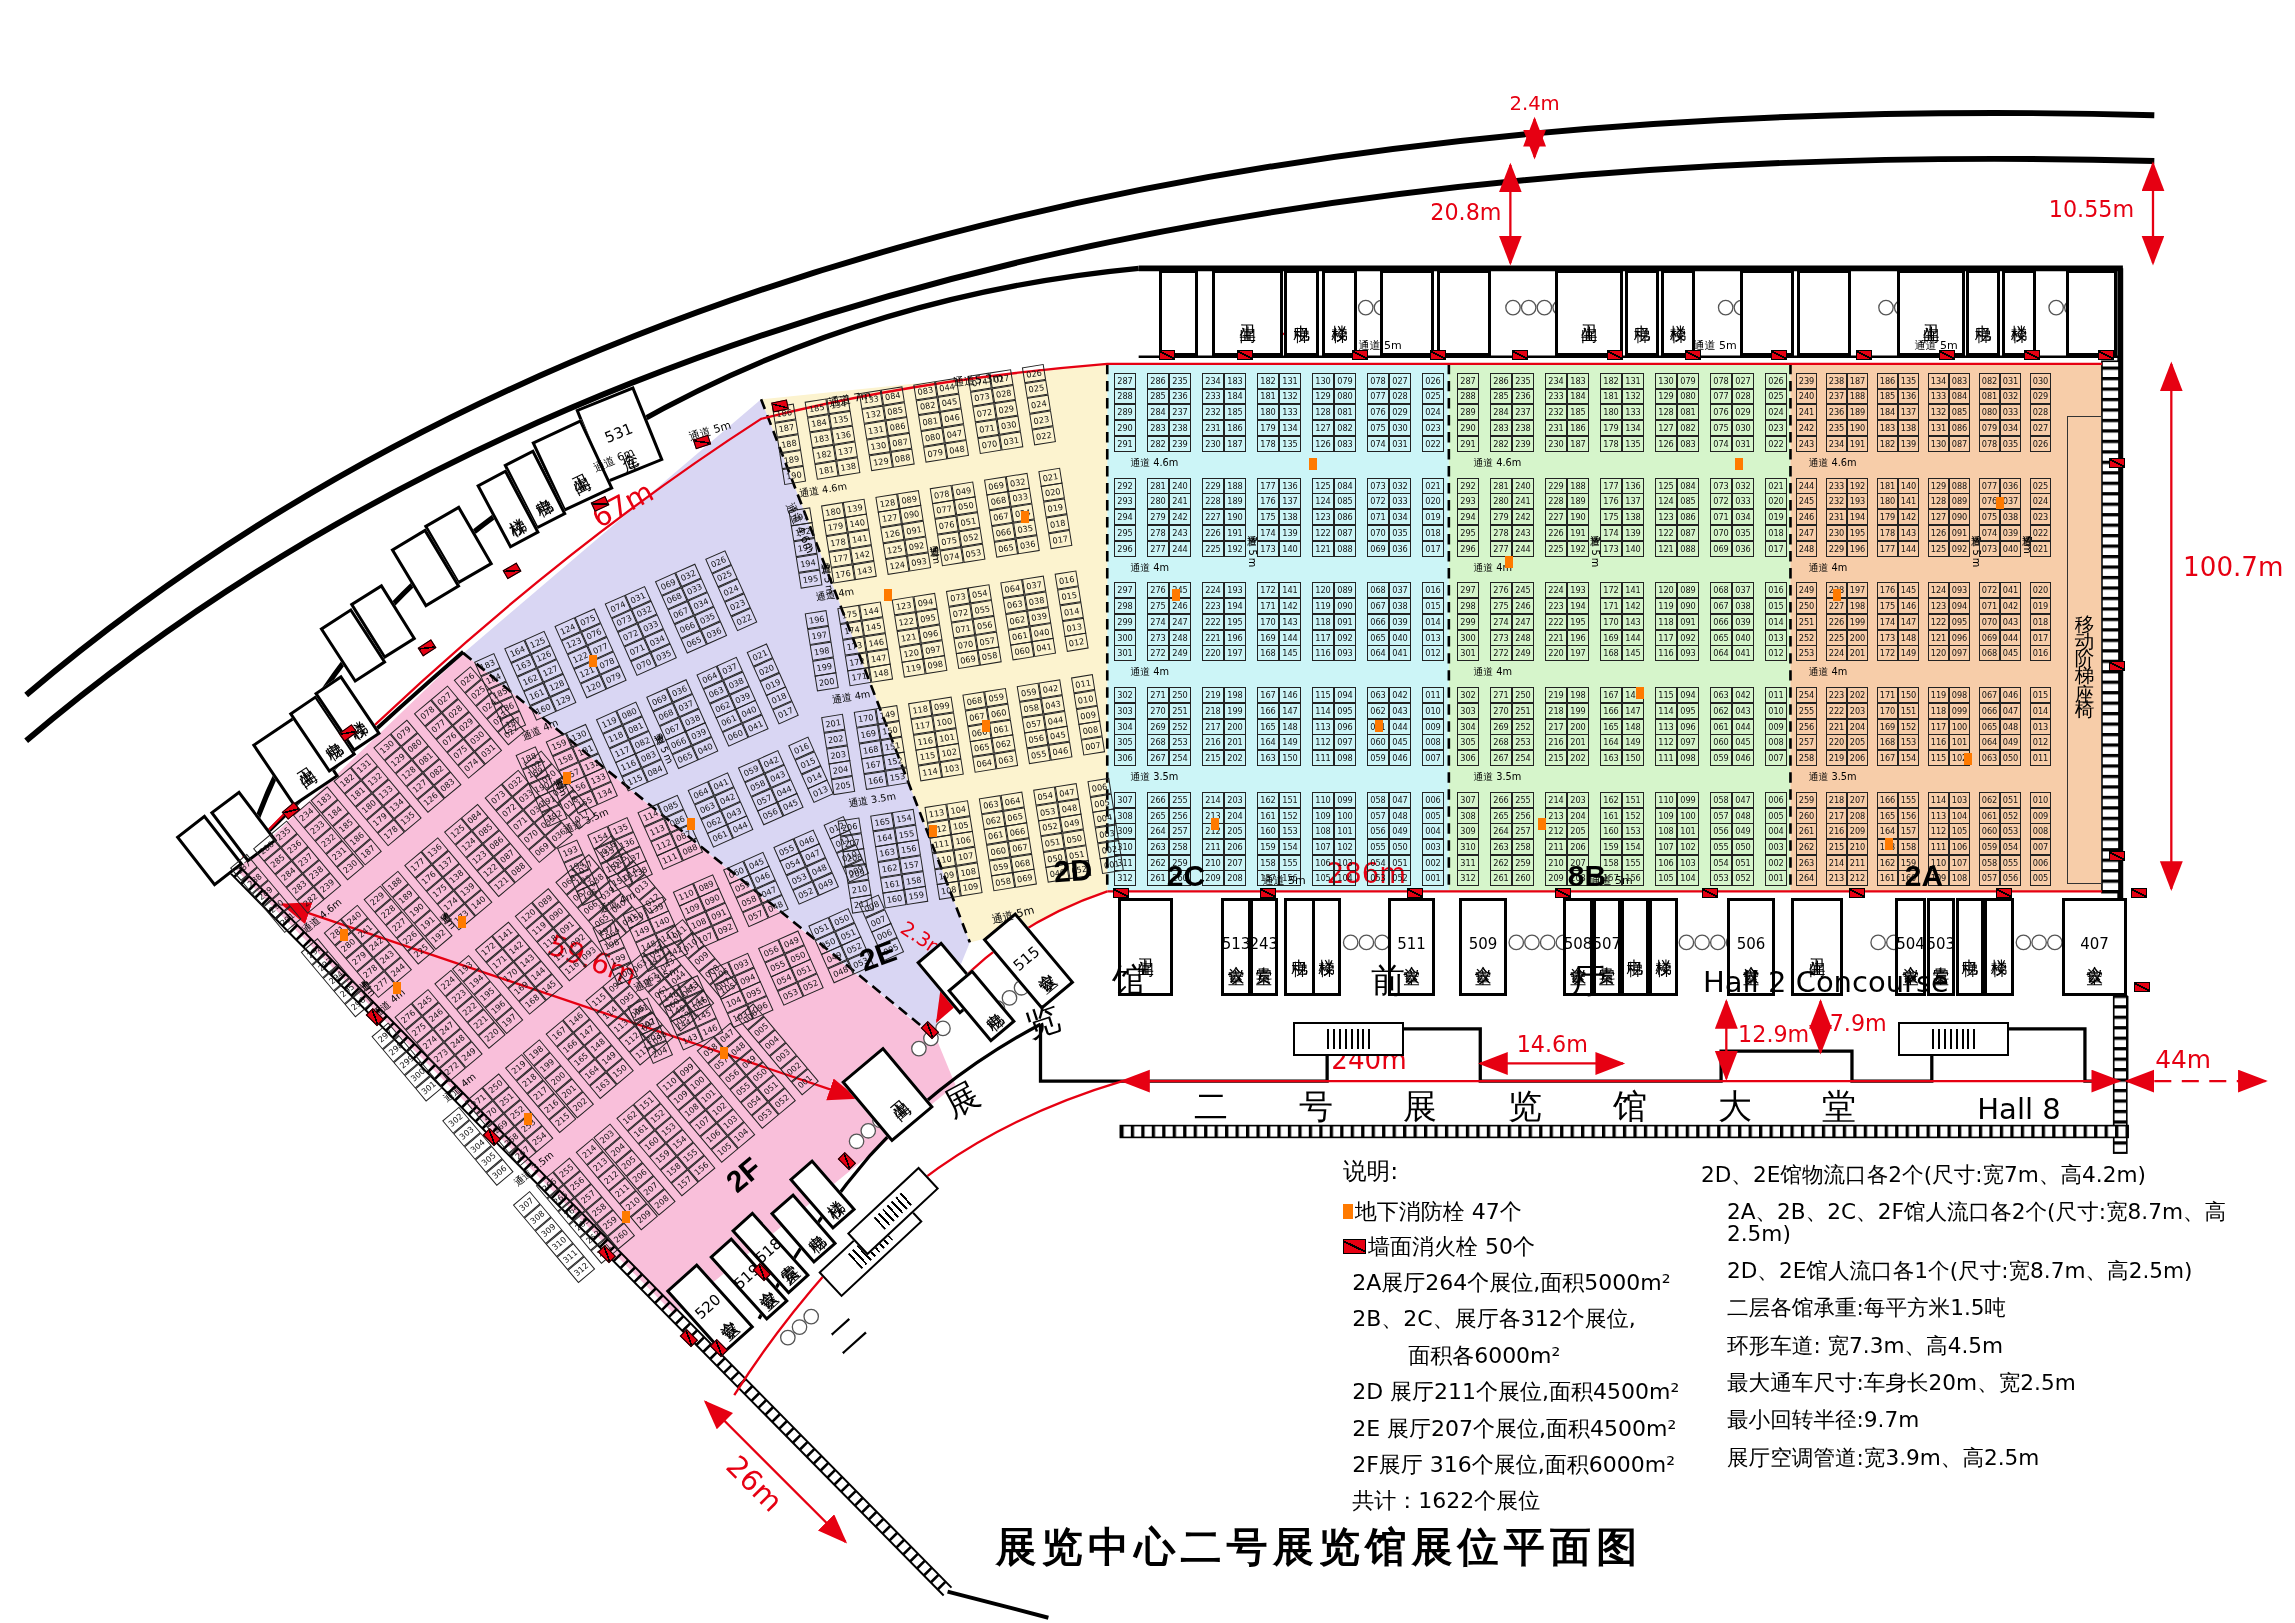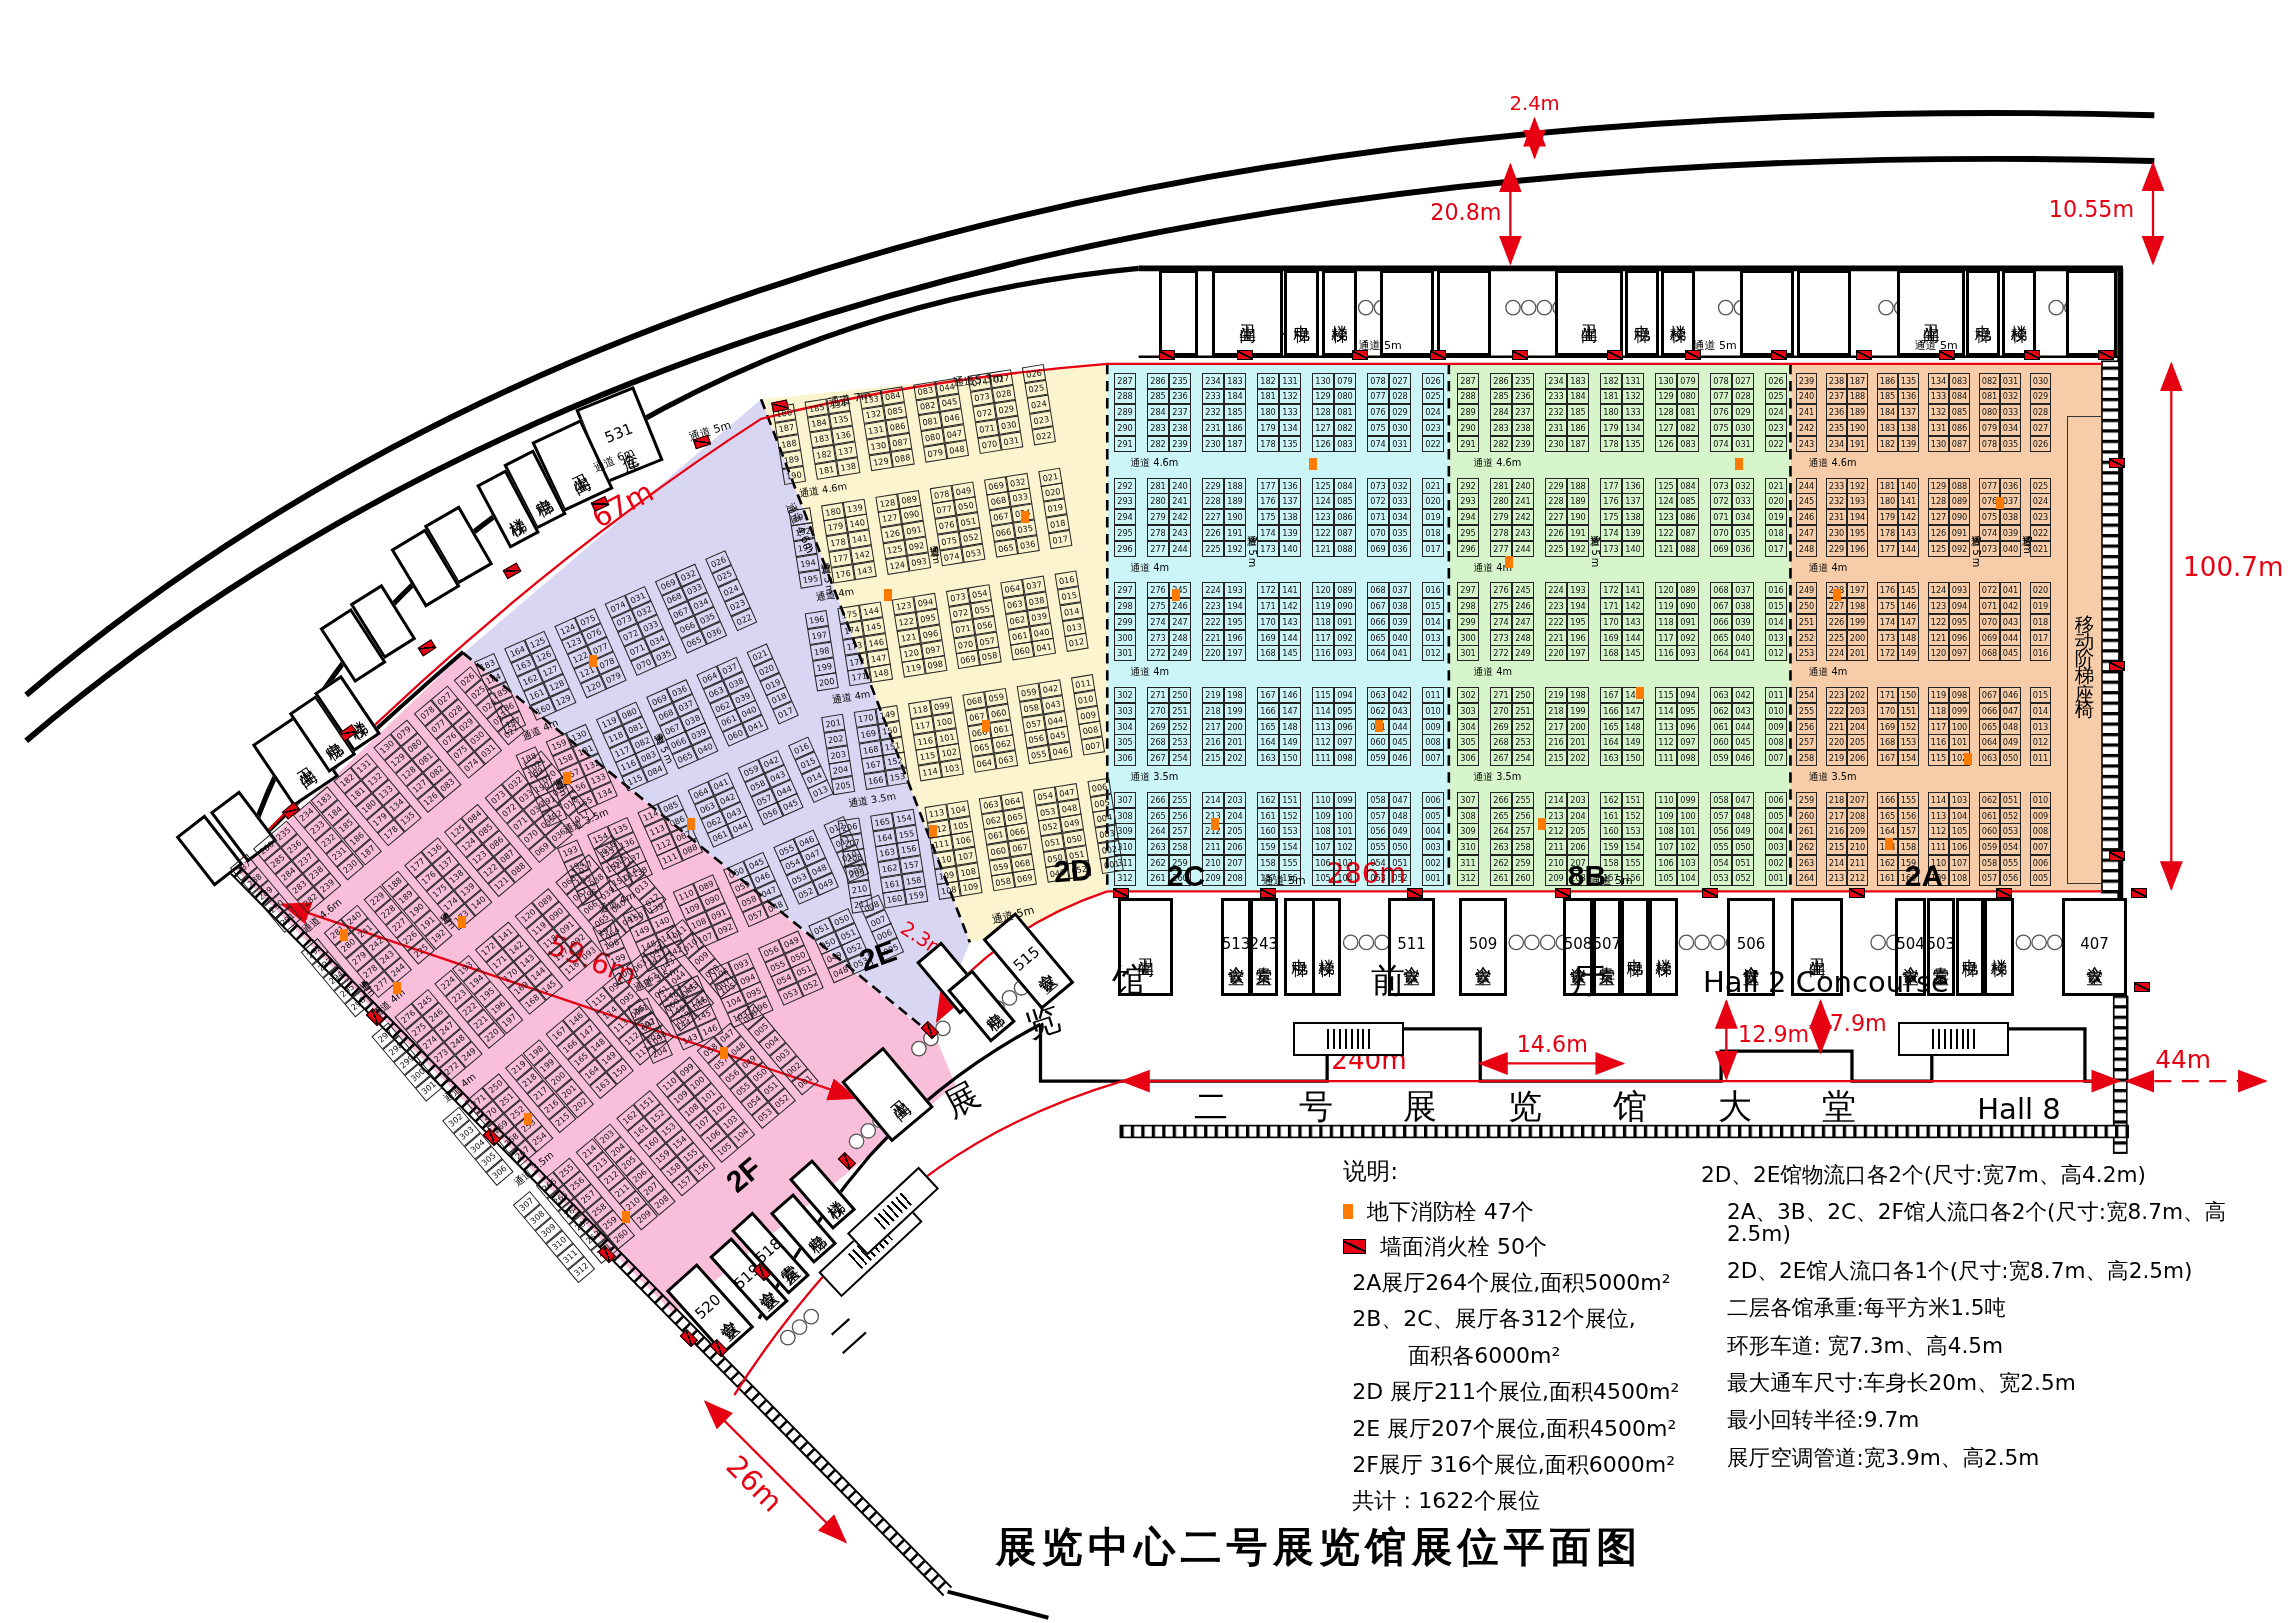--- a/index.html
+++ b/index.html
@@ -28,21 +28,21 @@
         box-sizing:border-box;
         background-image:linear-gradient(26deg,rgba(0,0,0,0) 44%,#000 44%,#000 56%,rgba(0,0,0,0) 56%);}
   .esc{position:absolute;border:2px solid #000;background:#fff;box-sizing:border-box;}
   .esc .st{position:absolute;left:30%;top:18%;width:40%;height:64%;
         background:repeating-linear-gradient(90deg,#000 0 2px,#fff 2px 5.9px);}
   #seats{position:absolute;border:1.3px solid #333;background:#F7CDA9;display:flex;
         align-items:center;justify-content:center;}
   #seats .lbl{writing-mode:vertical-rl;text-orientation:upright;font-size:19.6px;letter-spacing:17px;}
   #legend{position:absolute;left:1343px;top:1160px;width:367px;font-size:22px;line-height:1;}
   #legend .head{font-size:23.6px;margin-bottom:17px;}
-  .leg-row{display:flex;align-items:center;gap:14px;margin:13px 0;}
+  .leg-row{display:flex;align-items:center;gap:2px;margin:13px 0;}
   .sw-o{width:9.8px;height:15.7px;background:#FF7A00;flex:0 0 auto;}
   .sw-r{width:21px;height:13px;background:#E60012;border:0.7px solid #000;flex:0 0 auto;
         background-image:linear-gradient(25deg,rgba(0,0,0,0) 45%,#000 45%,#000 55%,rgba(0,0,0,0) 55%);}
   .leg-line{margin:14.4px 0 0 9.2px;}
   #notes{position:absolute;left:1701px;top:1164px;width:576px;font-size:21.6px;line-height:1;}
   #notes div{margin-bottom:15.7px;}
   #notes div + div{margin-left:26px;}
   #title{position:absolute;left:1319px;top:1520px;transform:translateX(-50%);text-align:center;}
   #title .t1{font-size:41px;font-weight:bold;letter-spacing:5.2px;font-family:"DejaVu Sans",sans-serif;}
   #title .t2{font-size:35px;font-weight:bold;letter-spacing:1.3px;margin-top:5.2px;
@@ -2218,21 +2218,21 @@
     <div class="leg-line">2B、2C、展厅各312个展位,</div>
     <div class="leg-line" style="white-space:pre">        面积各6000m²</div>
     <div class="leg-line">2D 展厅211个展位,面积4500m²</div>
     <div class="leg-line">2E 展厅207个展位,面积4500m²</div>
     <div class="leg-line">2F展厅 316个展位,面积6000m²</div>
     <div class="leg-line">共计：1622个展位</div>
   </div>
 
   <div id="notes">
     <div>2D、2E馆物流口各2个(尺寸:宽7m、高4.2m)</div>
-    <div>2A、3B、2C、2F馆人流口各2个(尺寸:宽8.7m、高2.5m)</div>
+    <div>2A、2B、2C、2F馆人流口各2个(尺寸:宽8.7m、高2.5m)</div>
     <div>2D、2E馆人流口各1个(尺寸:宽8.7m、高2.5m)</div>
     <div>二层各馆承重:每平方米1.5吨</div>
     <div>环形车道: 宽7.3m、高4.5m</div>
     <div>最大通车尺寸:车身长20m、宽2.5m</div>
     <div>最小回转半径:9.7m</div>
     <div>展厅空调管道:宽3.9m、高2.5m</div>
   </div>
 
   <div id="title">
     <div class="t1">展览中心二号展览馆展位平面图</div>

